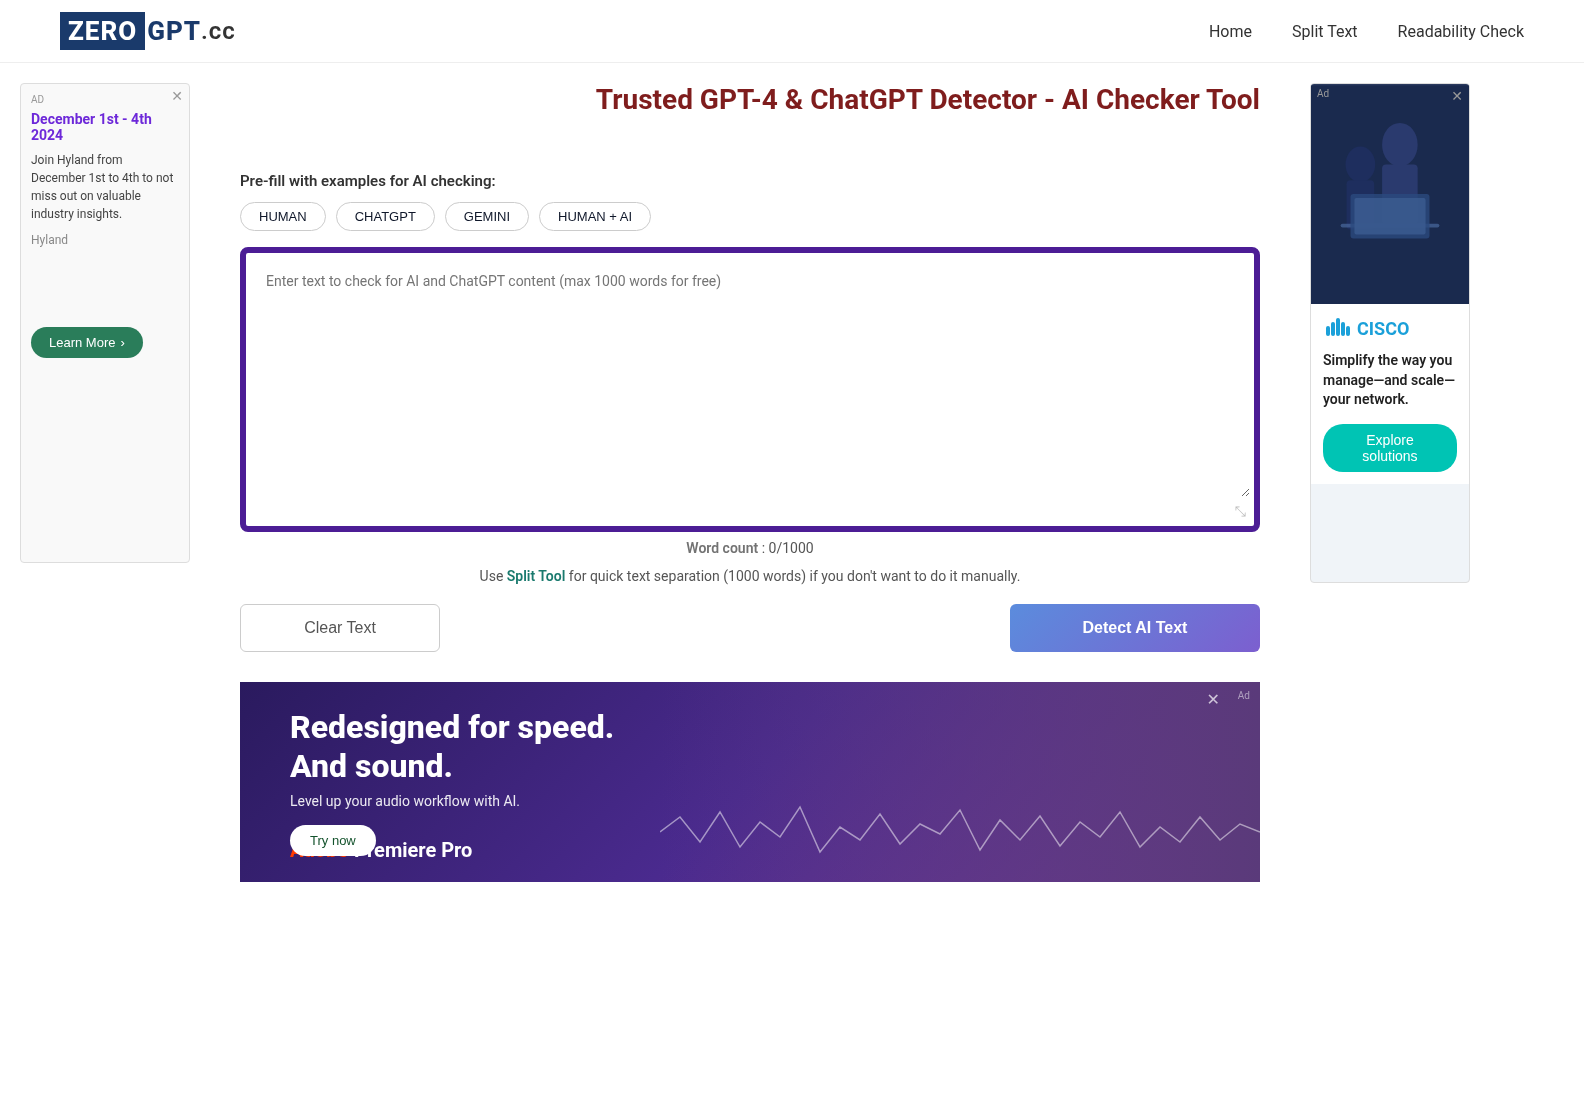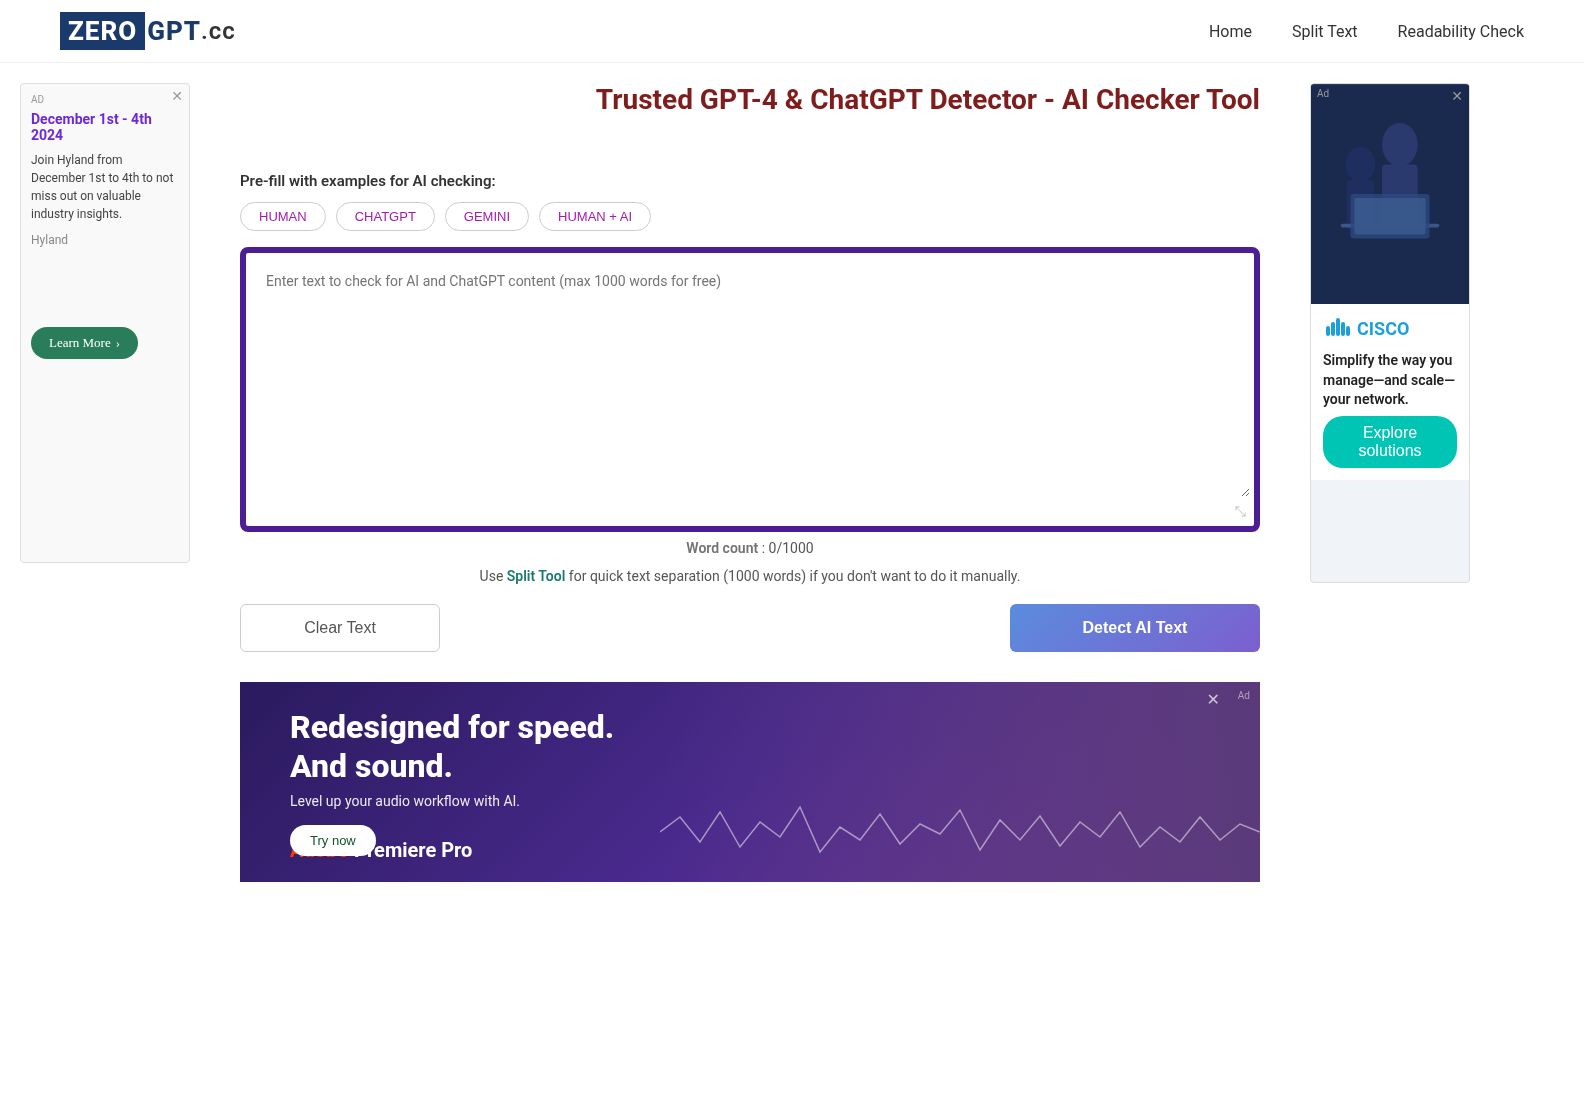--- a/index.html
+++ b/index.html
@@ -132,21 +132,20 @@
       background: #2a7d5a;
       color: #fff;
       border: none;
       border-radius: 20px;
       padding: 8px 18px;
       font-size: 13px;
       cursor: pointer;
       display: flex;
       align-items: center;
       gap: 5px;
-      font-family: Liberation Serif, serif;
     }
 
     
     .main-content {
       flex: 1;
       padding: 20px 40px;
       max-width: 1100px;
     }
 
     .page-title {
@@ -170,21 +169,21 @@
       margin-bottom: 16px;
     }
 
     .prefill-btn {
       border: 1px solid #ccc;
       background: #fff;
       border-radius: 20px;
       padding: 6px 18px;
       font-size: 13px;
       cursor: pointer;
-      color: #a21caf;
+      color: #0f172a;
       font-weight: 500;
     }
 
     
     .textarea-wrapper {
       border: 6px solid #4c1d95;
       border-radius: 8px;
       background: #fff;
       padding: 4px;
       margin-bottom: 8px;
@@ -431,22 +430,23 @@
       margin-bottom: 6px;
       line-height: 1.4;
     }
 
     .right-ad-explore-btn {
       background: #00c4b4;
       color: #fff;
       border: none;
       border-radius: 20px;
       padding: 8px 16px;
-      font-size: 16px;
-      cursor: pointer;
+      font-size: 14px;
+      cursor: pointer;
+      margin-top: 8px;
       width: 100%;
     }
 
     .right-ad-close {
       position: absolute;
       top: 4px;
       right: 6px;
       color: #999;
       font-size: 14px;
       cursor: pointer;

